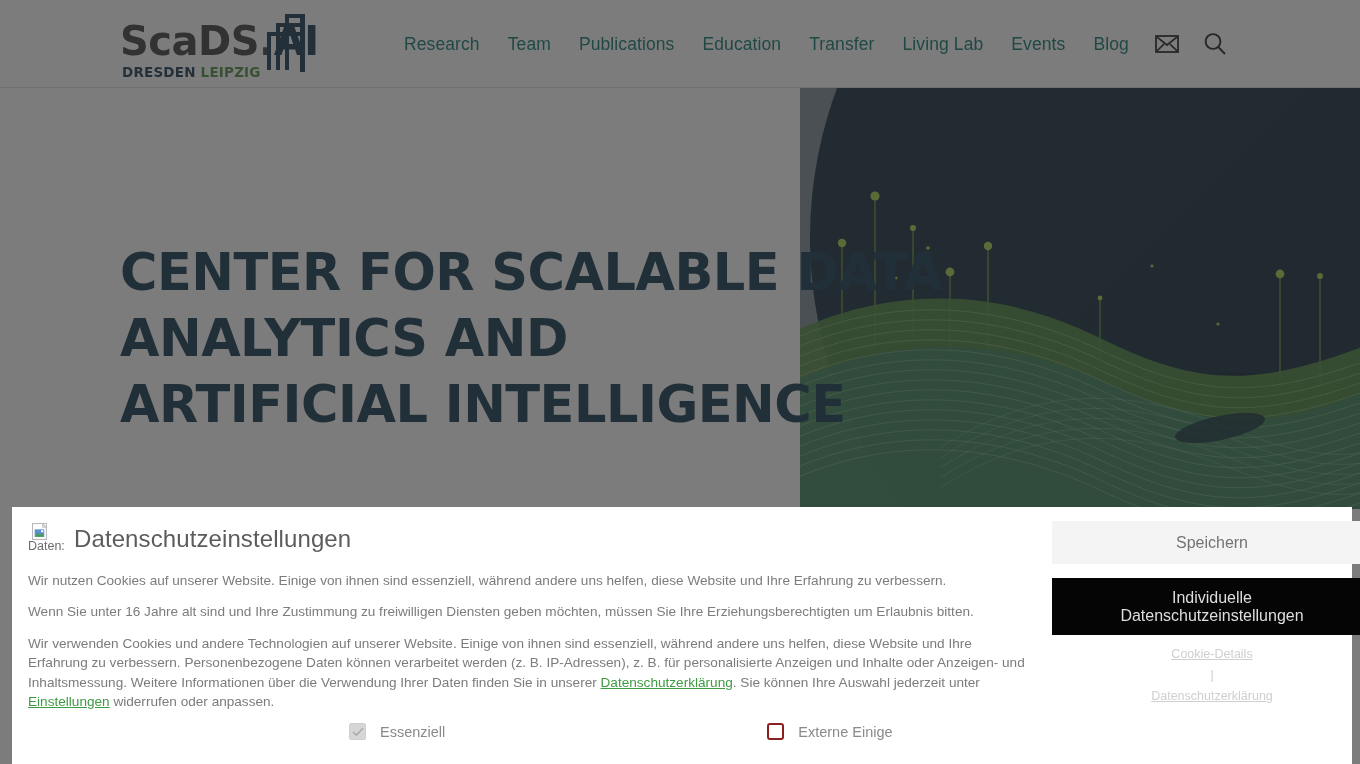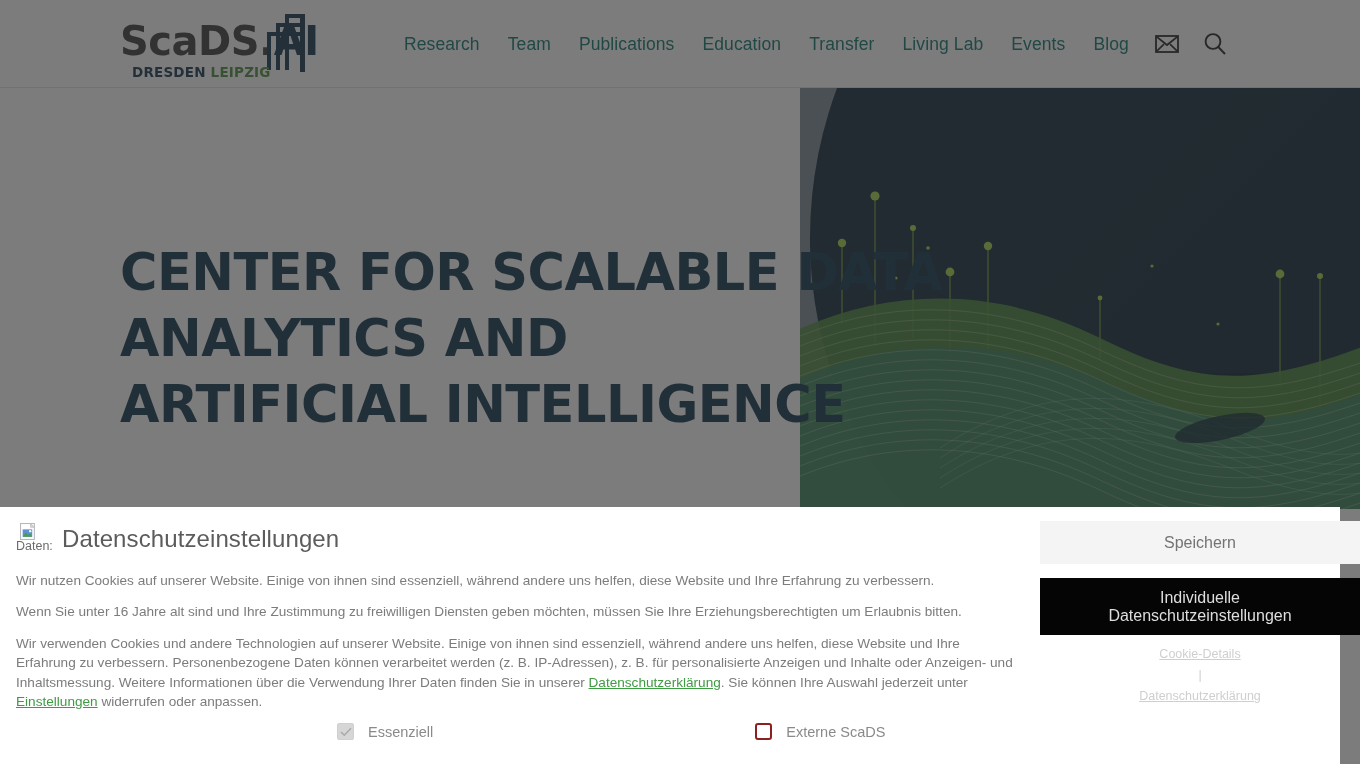--- a/index.html
+++ b/index.html
@@ -32,21 +32,21 @@
   .logo-word {
     font-family: "DejaVu Sans", sans-serif;
     font-size: 40px; font-weight: 700;
     letter-spacing: -0.5px;
     color: #3d3d3d;
     line-height: 46px;
     position: absolute; left: 0; top: 10px;
   }
   .logo-word .ai { color: #17394f; }
   .logo-sub {
-    position: absolute; left: 12px; top: 56px;
+    position: absolute; left: 2px; top: 56px;
     font-family: "DejaVu Sans", sans-serif;
     font-size: 13.5px; font-weight: 700; letter-spacing: 0.2px;
   }
   .logo-sub .dresden { color: #17394f; }
   .logo-sub .leipzig  { color: #4f8f3f; }
   .logo-bars {
     position: absolute; left: 147px; top: 6px;
     width: 44px; height: 58px;
   }
 
@@ -90,21 +90,21 @@
 
   
   #dim-overlay {
     position: absolute; inset: 0;
     background: rgba(43,43,43,0.62);
     z-index: 50;
   }
 
   
   .cookie-banner {
-    position: absolute; left: 0; top: 507px;
+    position: absolute; left: 12px; top: 507px;
     width: 1340px; height: 257px;
     background: #ffffff;
     z-index: 100;
     padding: 14px 0 0 0;
   }
   .cookie-inner {
     position: relative;
     width: 1360px; height: 100%;
     display: flex;
   }
@@ -364,21 +364,21 @@
             <span class="cb checked-disabled">
               <svg width="12" height="10" viewBox="0 0 12 10">
                 <path d="M1 5 L4.3 8.3 L11 1.3" fill="none" stroke="#a9a9a9" stroke-width="1.5"></path>
               </svg>
             </span>
             <span class="consent-label">Essenziell</span>
           </label>
 
           <label class="consent-opt media">
             <span class="cb unchecked-red"></span>
-            <span class="consent-label">Externe ScaDS</span>
+            <span class="consent-label">Externe Einige</span>
           </label>
         </div>
       </div>
 
       <div class="cookie-right">
         <button class="btn btn-save">Speichern</button>
         <button class="btn btn-individual">Individuelle
 Datenschutzeinstellungen</button>
         <div class="cookie-footer-links">
           <a>Cookie-Details</a>

